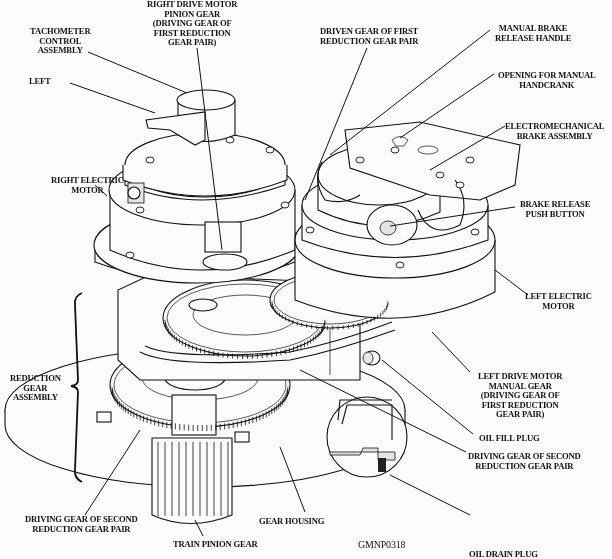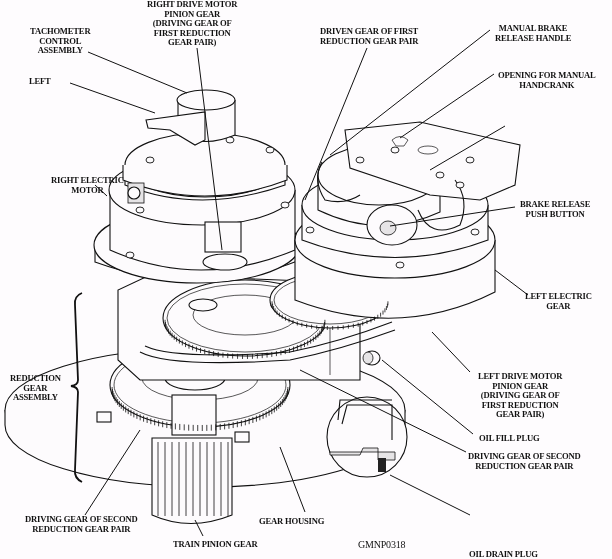--- a/index.html
+++ b/index.html
@@ -341,31 +341,33 @@
 PINION GEAR
 (DRIVING GEAR OF
 FIRST REDUCTION
 GEAR PAIR)</div>
   <div class="lbl" style="left:320px;top:27px;">DRIVEN GEAR OF FIRST
 REDUCTION GEAR PAIR</div>
   <div class="lbl" style="left:498px;top:71px;">OPENING FOR MANUAL
 HANDCRANK</div>
   <div class="lbl" style="left:495px;top:24px;">MANUAL BRAKE
 RELEASE HANDLE</div>
+  <div class="lbl" style="left:505px;top:122px;">ELECTROMECHANICAL
+BRAKE ASSEMBLY</div>
   <div class="lbl" style="left:11px;top:176px;margin-left:40px;">RIGHT ELECTRIC
 MOTOR</div>
   <div class="lbl" style="left:520px;top:200px;">BRAKE RELEASE
 PUSH BUTTON</div>
   <div class="lbl" style="left:525px;top:292px;">LEFT ELECTRIC
-GEAR</div>
+MOTOR</div>
   <div class="lbl" style="left:10px;top:374px;">REDUCTION
 GEAR
 ASSEMBLY</div>
   <div class="lbl" style="left:478px;top:372px;">LEFT DRIVE MOTOR
-PINION GEAR
+MANUAL GEAR
 (DRIVING GEAR OF
 FIRST REDUCTION
 GEAR PAIR)</div>
   <div class="lbl left" style="left:479px;top:434px;">OIL FILL PLUG</div>
   <div class="lbl" style="left:468px;top:452px;">DRIVING GEAR OF SECOND
 REDUCTION GEAR PAIR</div>
   <div class="lbl left" style="left:469px;top:514px;margin-top:36px;">OIL DRAIN PLUG</div>
   <div class="lbl" style="left:25px;top:515px;">DRIVING GEAR OF SECOND
 REDUCTION GEAR PAIR</div>
   <div class="lbl left" style="left:259px;top:517px;">GEAR HOUSING</div>

